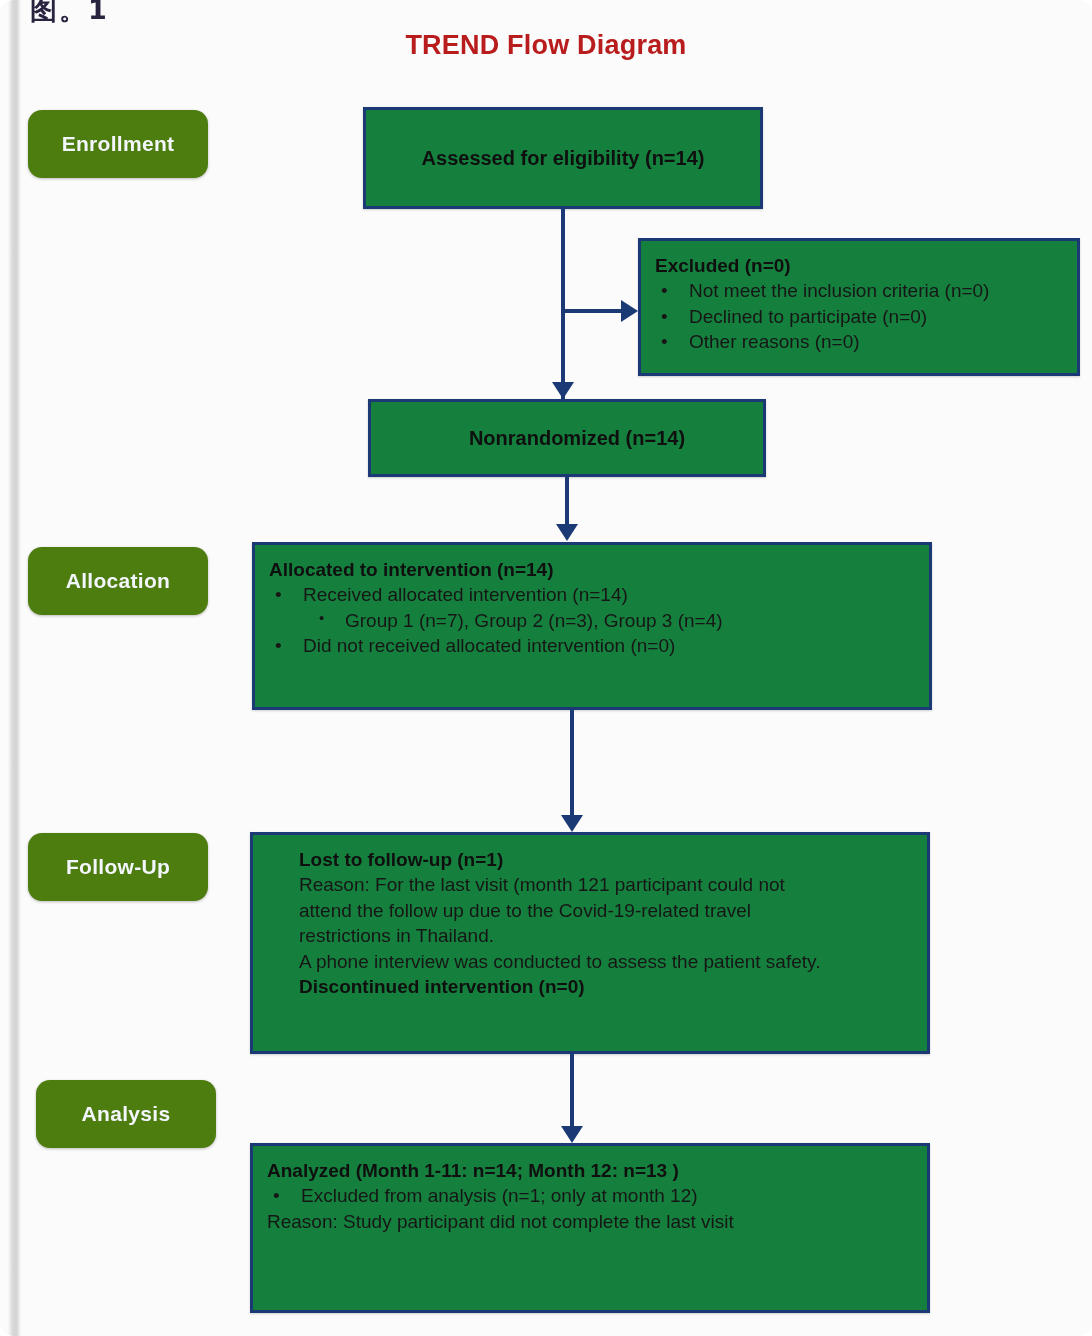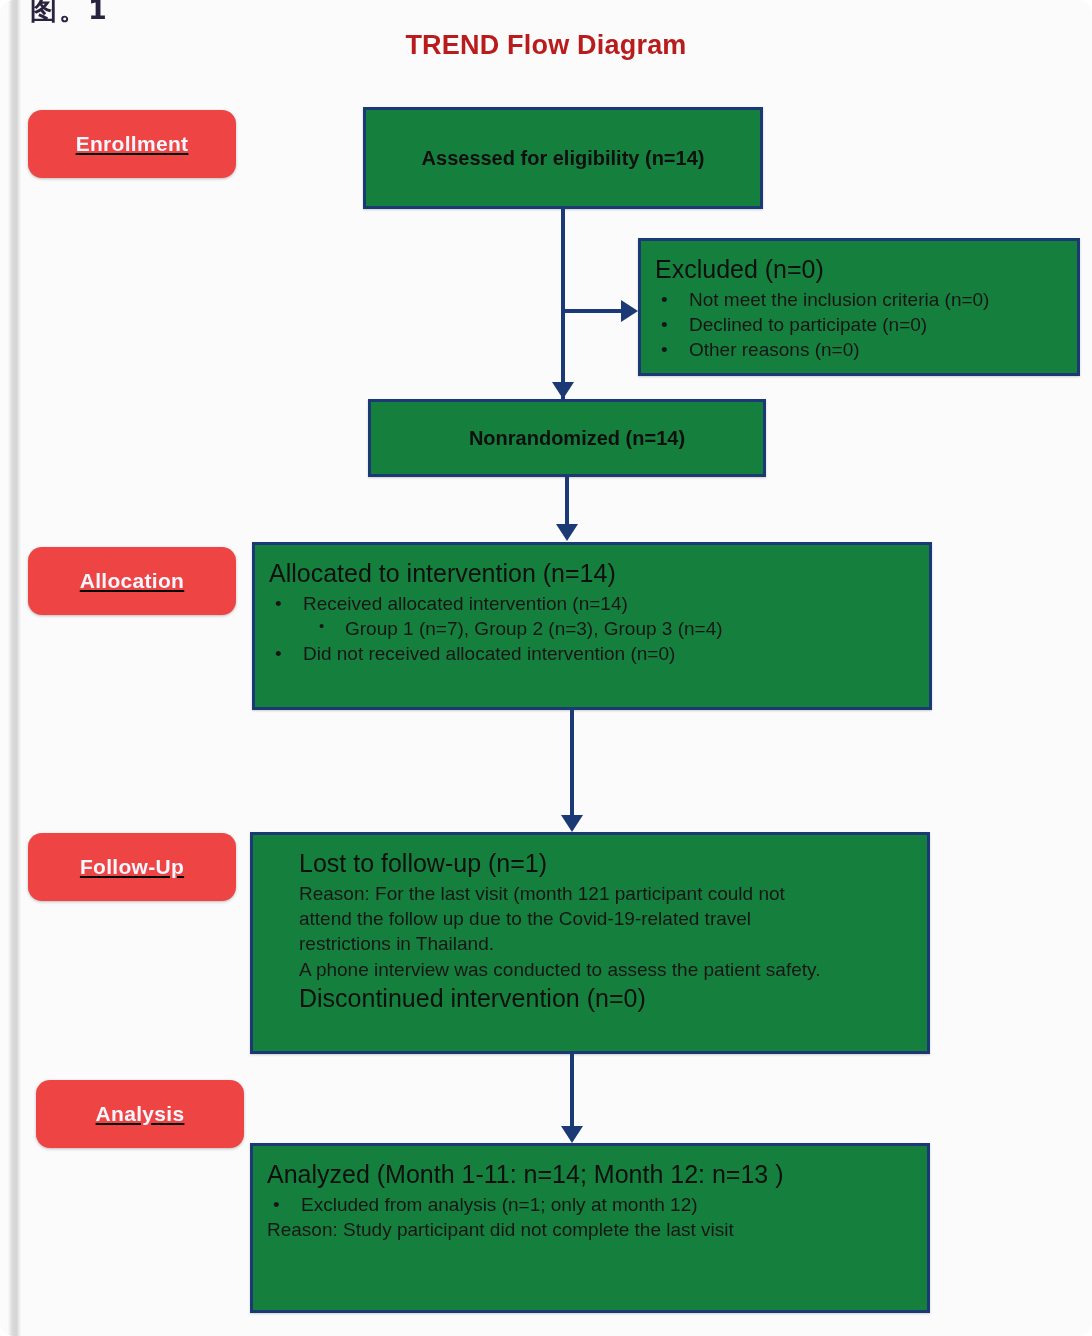--- a/index.html
+++ b/index.html
@@ -45,29 +45,28 @@
     font-size: 27px;
     font-weight: 700;
     color: #b91c1c;
     letter-spacing: .2px;
   }
 
   
   .stage-badge {
     position: absolute;
     left: 28px;
-    width: 208px;
+    width: 180px;
     height: 68px;
-    background: #ef4444;
+    background: #4d7c0f;
     border-radius: 14px;
     display: flex;
     align-items: center;
     justify-content: center;
     box-shadow: 0 1px 3px rgba(0,0,0,.25);
-    text-decoration: underline;
   }
   .stage-badge span {
     color: #f3f6fd;
     font-size: 21px;
     font-weight: 700;
     letter-spacing: .3px;
   }
   .badge-enrollment { top: 110px; }
   .badge-allocation { top: 547px; }
   .badge-followup   { top: 833px; }
@@ -87,22 +86,22 @@
   }
   .box-title {
     font-size: 20px;
     font-weight: 700;
     color: #0f0f0f;
   }
   .box-body {
     padding: 12px 14px 10px 14px;
   }
   .hdr {
-    font-size: 25px;
-    font-weight: 400;
+    font-size: 19px;
+    font-weight: 700;
     color: #0f0f0f;
     line-height: 1.34;
   }
   .plain {
     font-size: 19px;
     font-weight: 400;
     color: #161616;
     line-height: 1.34;
   }
   .bullet-row {

